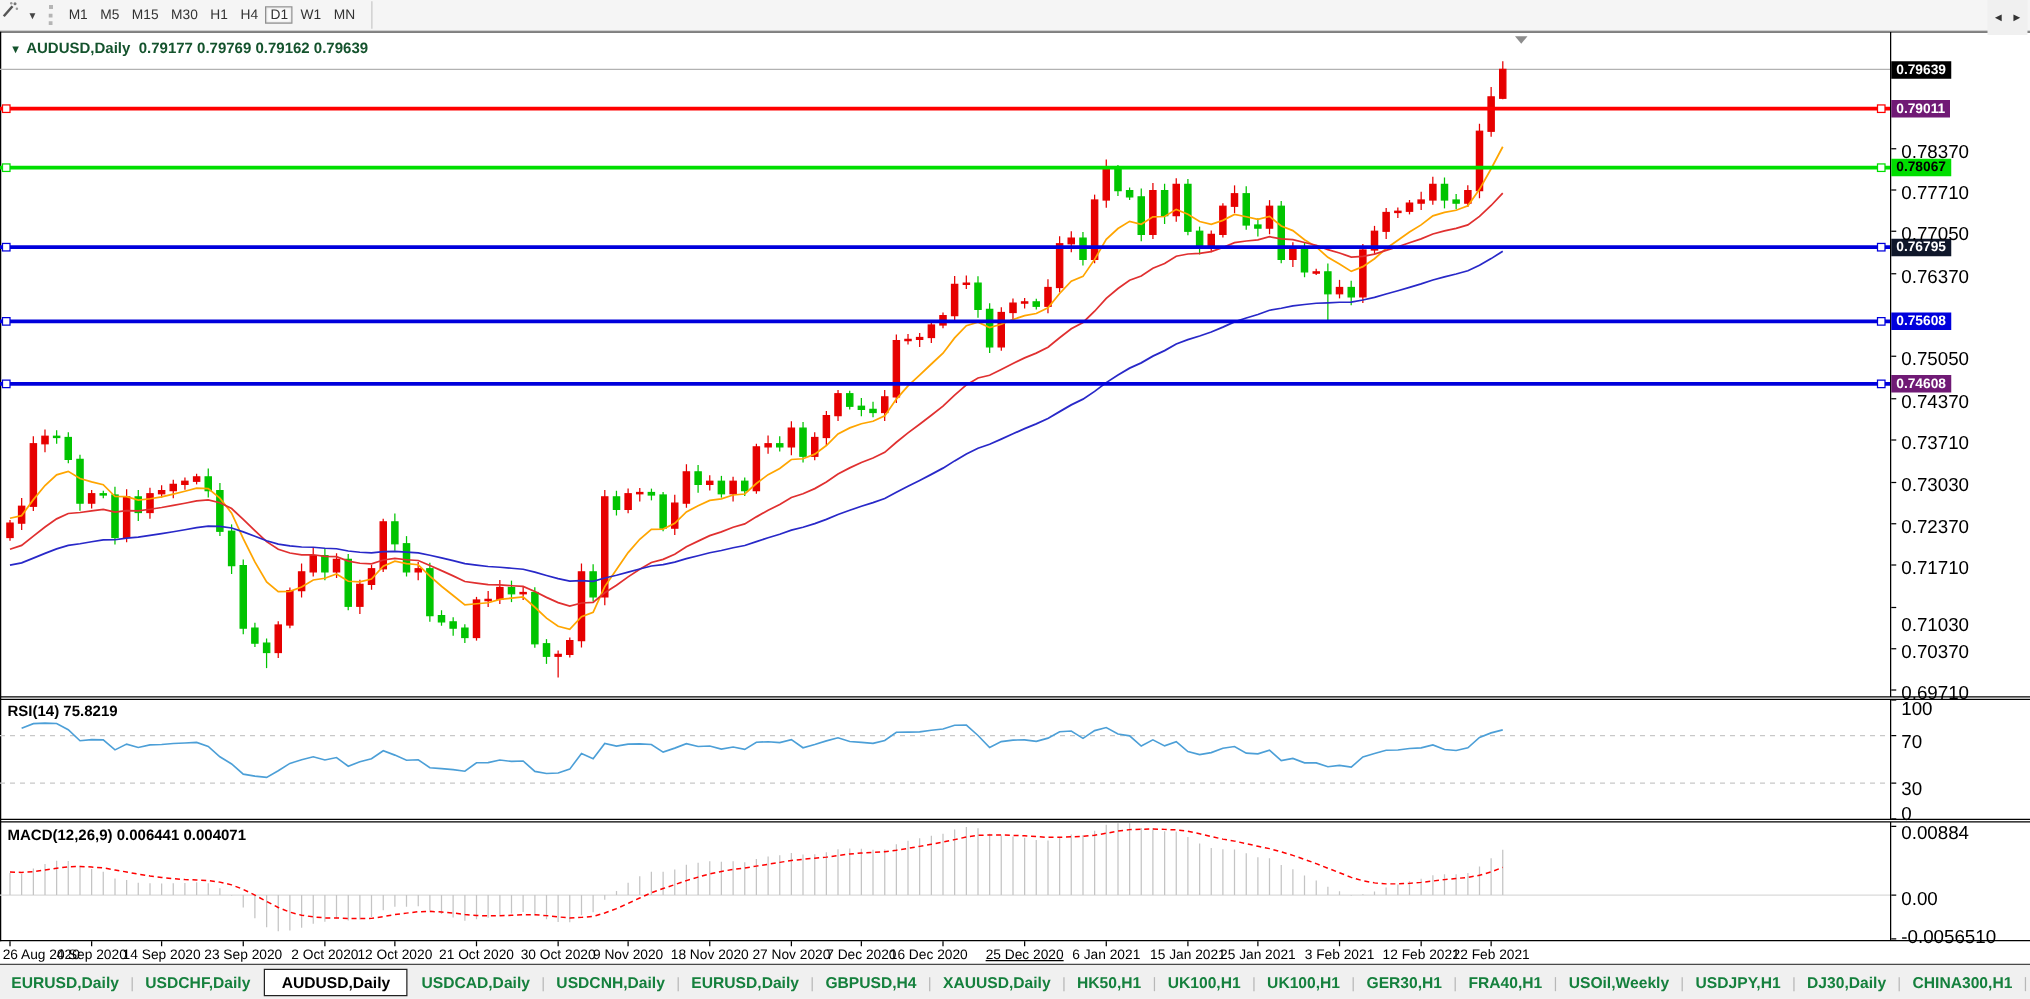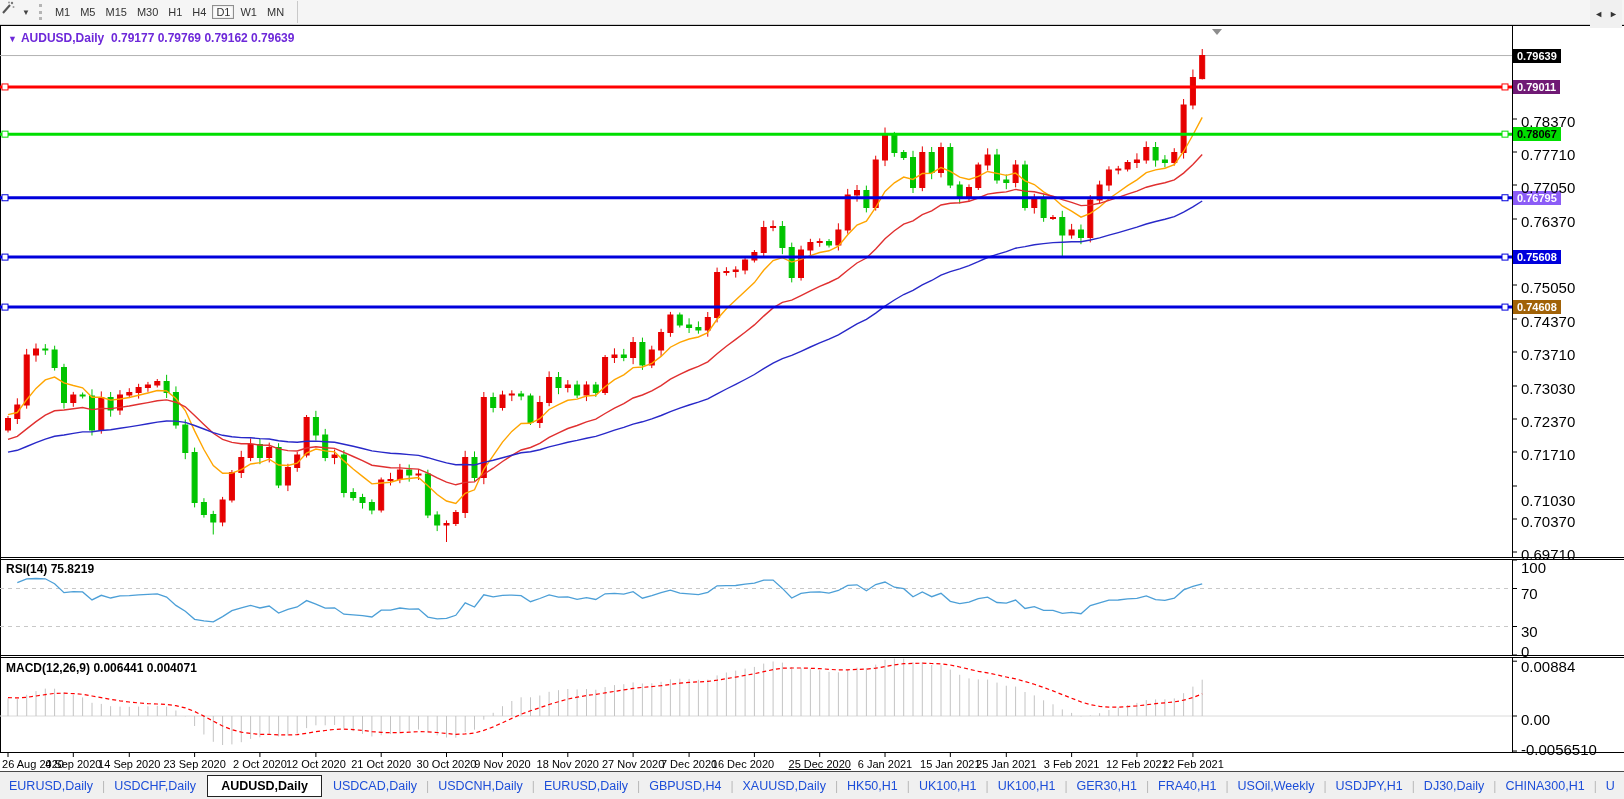--- a/index.html
+++ b/index.html
@@ -9,31 +9,31 @@
   #toolbar{position:absolute;left:0;top:0;width:1624px;height:25px;background:#f5f5f5;
            border-bottom:1px solid #cfcfcf;display:flex;align-items:center;box-sizing:border-box;}
   .tool-ico{width:18px;height:18px;margin-left:4px;display:flex;align-items:center;justify-content:center;cursor:pointer;}
   .caret{font-size:8px;color:#444;margin:0 3px 0 0;cursor:pointer;}
   .grip{height:16px;border-left:3px dotted #b5b5b5;margin:0 8px 0 6px;}
   .tf-btn{min-width:26px;height:19px;line-height:19px;text-align:center;font-size:11px;color:#333;
           padding:0 3px;margin:0 1px;border:1px solid transparent;cursor:pointer;}
   .tf-btn.active{background:#fbfbfb;border:1px solid #8f8f8f;box-shadow:inset 0 0 2px #ccc;}
   .tf-sep{height:22px;border-left:1px solid #c9c9c9;margin-left:8px;}
   
-  #chart-title{position:absolute;left:8px;top:31px;font-size:12px;font-weight:bold;color:#6d28d9;}
+  #chart-title{position:absolute;left:8px;top:31px;font-size:12px;font-weight:bold;color:#14532d;}
   #chart-title .tri{font-size:9px;margin-right:4px;font-weight:normal;}
   .panel-label{position:absolute;font-size:12px;font-weight:bold;color:#000;}
   .axis-label{position:absolute;left:1521px;font-size:15px;color:#000;white-space:nowrap;}
   .badge{position:absolute;left:1513px;font-size:11px;font-weight:bold;padding:1px 4px 1px 4px;
          white-space:nowrap;line-height:12px;}
   .date-label{position:absolute;font-size:11px;color:#000;white-space:nowrap;transform:translateX(-50%);}
   
   #tabbar{position:absolute;left:0;top:771px;width:1624px;height:28px;background:#f0f0f0;
           border-top:1px solid #4a4a4a;display:flex;align-items:center;overflow:hidden;box-sizing:border-box;}
-  .tab{font-size:12.5px;color:#1d4ed8;padding:0 9px;white-space:nowrap;cursor:pointer;}
+  .tab{font-size:12.5px;color:#15803d;padding:0 9px;white-space:nowrap;cursor:pointer;font-weight:bold;}
   .tab.active{background:#ffffff;border:1px solid #222;color:#000;font-weight:bold;
               padding:3px 13px;margin:0 2px;}
   .tab-sep{color:#b8b8b8;font-size:12px;}
   #tab-arrows{position:absolute;right:2px;top:0;height:28px;display:flex;align-items:center;gap:6px;
               background:#f0f0f0;padding:0 4px;}
   .arrow{font-size:9px;color:#333;cursor:pointer;}
   svg{position:absolute;left:0;top:0;}
 </style>
 </head>
 <body>
@@ -544,23 +544,23 @@
     <span>RSI(14)</span>&nbsp;<span>75.8219</span>
   </div>
 
   <div class="panel-label" style="left:6px;top:661px;">
     <span>MACD(12,26,9)</span>&nbsp;<span>0.006441 0.004071</span>
   </div>
 
   <div id="overlays">
       <div class="badge" style="top: 79.95px; background: #701a75; color: rgb(255, 255, 255);">0.79011</div>
       <div class="badge" style="top: 127.15px; background: rgb(0, 222, 0); color: rgb(0, 0, 0);">0.78067</div>
-      <div class="badge" style="top: 190.75px; background: #8b5cf6; color: rgb(255, 255, 255);">0.76795</div>
+      <div class="badge" style="top: 190.75px; background: #0f172a; color: rgb(255, 255, 255);">0.76795</div>
       <div class="badge" style="top: 250.1px; background: rgb(0, 0, 220); color: rgb(255, 255, 255);">0.75608</div>
-      <div class="badge" style="top: 300.1px; background: #a16207; color: rgb(255, 255, 255);">0.74608</div>
+      <div class="badge" style="top: 300.1px; background: #701a75; color: rgb(255, 255, 255);">0.74608</div>
       <div class="badge" style="top: 48.55px; background: rgb(0, 0, 0); color: rgb(255, 255, 255);">0.79639</div>
       <div class="axis-label" style="top: 113px;">0.78370</div>
       <div class="axis-label" style="top: 146px;">0.77710</div>
       <div class="axis-label" style="top: 179px;">0.77050</div>
       <div class="axis-label" style="top: 213px;">0.76370</div>
       <div class="axis-label" style="top: 279px;">0.75050</div>
       <div class="axis-label" style="top: 313px;">0.74370</div>
       <div class="axis-label" style="top: 346px;">0.73710</div>
       <div class="axis-label" style="top: 380px;">0.73030</div>
       <div class="axis-label" style="top: 413px;">0.72370</div>

